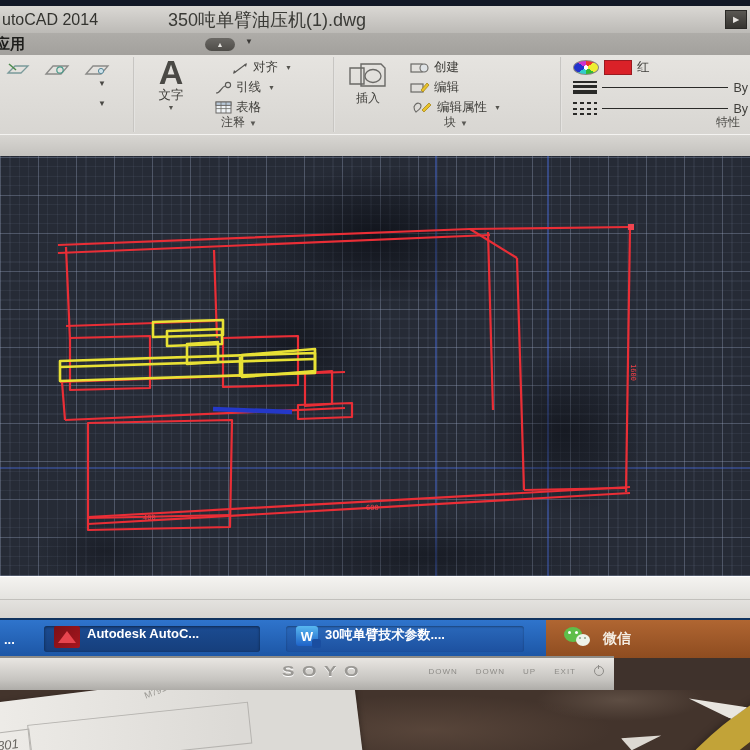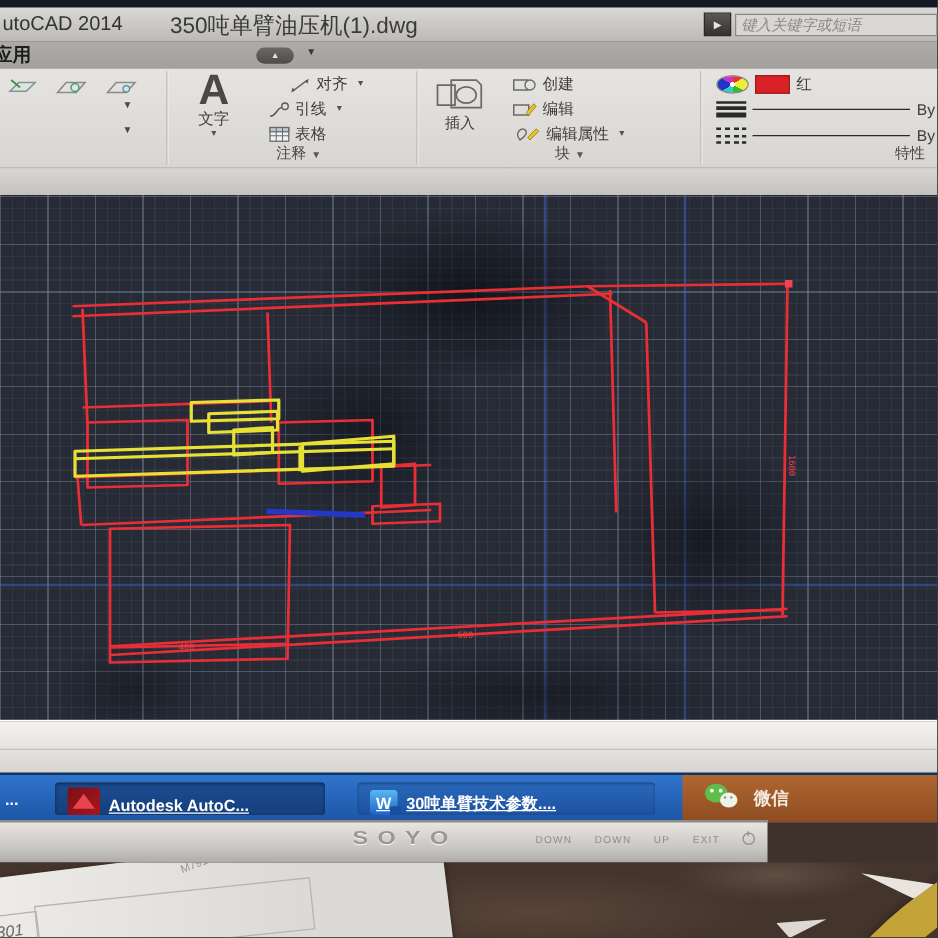--- a/index.html
+++ b/index.html
@@ -5,21 +5,21 @@
   html,body{margin:0;padding:0;}
   body{width:750px;height:750px;overflow:hidden;background:#555;
        font-family:"Liberation Sans","DejaVu Sans",sans-serif;}
   .shot{position:relative;width:750px;height:750px;overflow:hidden;background:#3f322c;}
   .shot::after{content:"";position:absolute;inset:0;pointer-events:none;
 romeo    background:radial-gradient(ellipse 120% 120% at 50% 45%,transparent 60%,rgba(0,0,0,.18) 100%);}
 
   
   .top-strip{position:absolute;left:0;top:0;width:750px;height:6px;background:#121826;}
   .titlebar{position:absolute;left:0;top:6px;width:750px;height:27px;
-    background:linear-gradient(#dad8d4,#bcbab6);display:flex;align-items:center;}
+    background:linear-gradient(#dad8d4,#bcbab6);display:flex;align-items:center;gap:32px;}
   .app-title{font-size:16px;color:#33332f;margin-left:2px;white-space:nowrap;}
   .doc-title{font-size:18px;color:#3a3a36;margin-left:38px;white-space:nowrap;}
   .tb-spacer{flex:1;}
   .go-btn{width:20px;height:17px;background:linear-gradient(#5a5853,#35332f);
     border:1px solid #2a2926;color:#e8e6e2;font-size:8px;display:flex;align-items:center;
     justify-content:center;margin-right:3px;}
   .search-input{width:152px;height:16px;border:1px solid #8a8884;background:#d9d7d3;
     font-style:italic;color:#8b8985;font-size:12px;padding:0 4px;outline:none;}
   .search-input::placeholder{color:#8b8985;font-style:italic;}
 
@@ -80,22 +80,22 @@
 
   
   .command-band{position:absolute;left:0;top:576px;width:750px;height:42px;
     background:linear-gradient(#f4f3f0,#d6d4d0);border-top:1px solid #fff;}
   .command-band::after{content:"";position:absolute;left:0;top:22px;width:100%;height:1px;background:#c2c0bc;}
 
   
   .taskbar{position:absolute;left:0;top:618px;width:750px;height:38px;
     background:linear-gradient(#2f74cc,#1c55a4);border-top:2px solid #10335f;display:flex;align-items:center;}
   .tb-overflow{color:#fff;font-weight:bold;font-size:13px;margin-left:4px;width:26px;}
-  .task-btn{height:26px;display:flex;align-items:flex-end;gap:7px;border-radius:3px;
-    padding:0 10px;color:#fff;font-weight:bold;font-size:13px;white-space:nowrap;overflow:hidden;text-decoration:underline;}
+  .task-btn{height:26px;display:flex;align-items:flex-start;gap:7px;border-radius:3px;
+    padding:0 10px;color:#fff;font-weight:bold;font-size:13px;white-space:nowrap;overflow:hidden;}
   .task-btn.pressed{background:linear-gradient(#1b4c92,#163f7c);box-shadow:inset 0 1px 3px rgba(0,0,0,.5);}
   .acad-btn{width:196px;margin-left:14px;}
   .wps-btn{width:218px;margin-left:26px;background:linear-gradient(#2a68ba,#1d51a0);
     box-shadow:inset 0 1px 2px rgba(0,0,0,.35);}
   .acad-icon{width:26px;height:22px;flex:0 0 26px;background:linear-gradient(135deg,#7a1016,#a8161e);
     position:relative;border-radius:2px;}
   .acad-icon::after{content:"";position:absolute;left:4px;top:5px;border-left:9px solid transparent;
     border-right:9px solid transparent;border-bottom:12px solid #e8454e;}
   .wps-icon{width:22px;height:20px;flex:0 0 22px;border-radius:3px;
     background:linear-gradient(#58b8f0,#1e62c8);color:#fff;font-weight:bold;font-size:13px;
@@ -150,21 +150,20 @@
 
   <div class="top-strip"></div>
 
   <div class="titlebar">
     <span class="app-title">utoCAD 2014</span>
     <span class="doc-title">350吨单臂油压机(1).dwg</span>
     <span class="tb-spacer"></span>
     <span class="go-btn">
         <span>▶</span>
       </span>
-    <input class="search-input" placeholder="键入关键字或短语" style="">
   </div>
 
   <div class="app-row">
     <span class="app-label">应用</span>
     <span class="ribbon-pill"><span>▲</span></span>
     <span class="pill-caret">▼</span>
   </div>
 
   <div class="ribbon">
 

